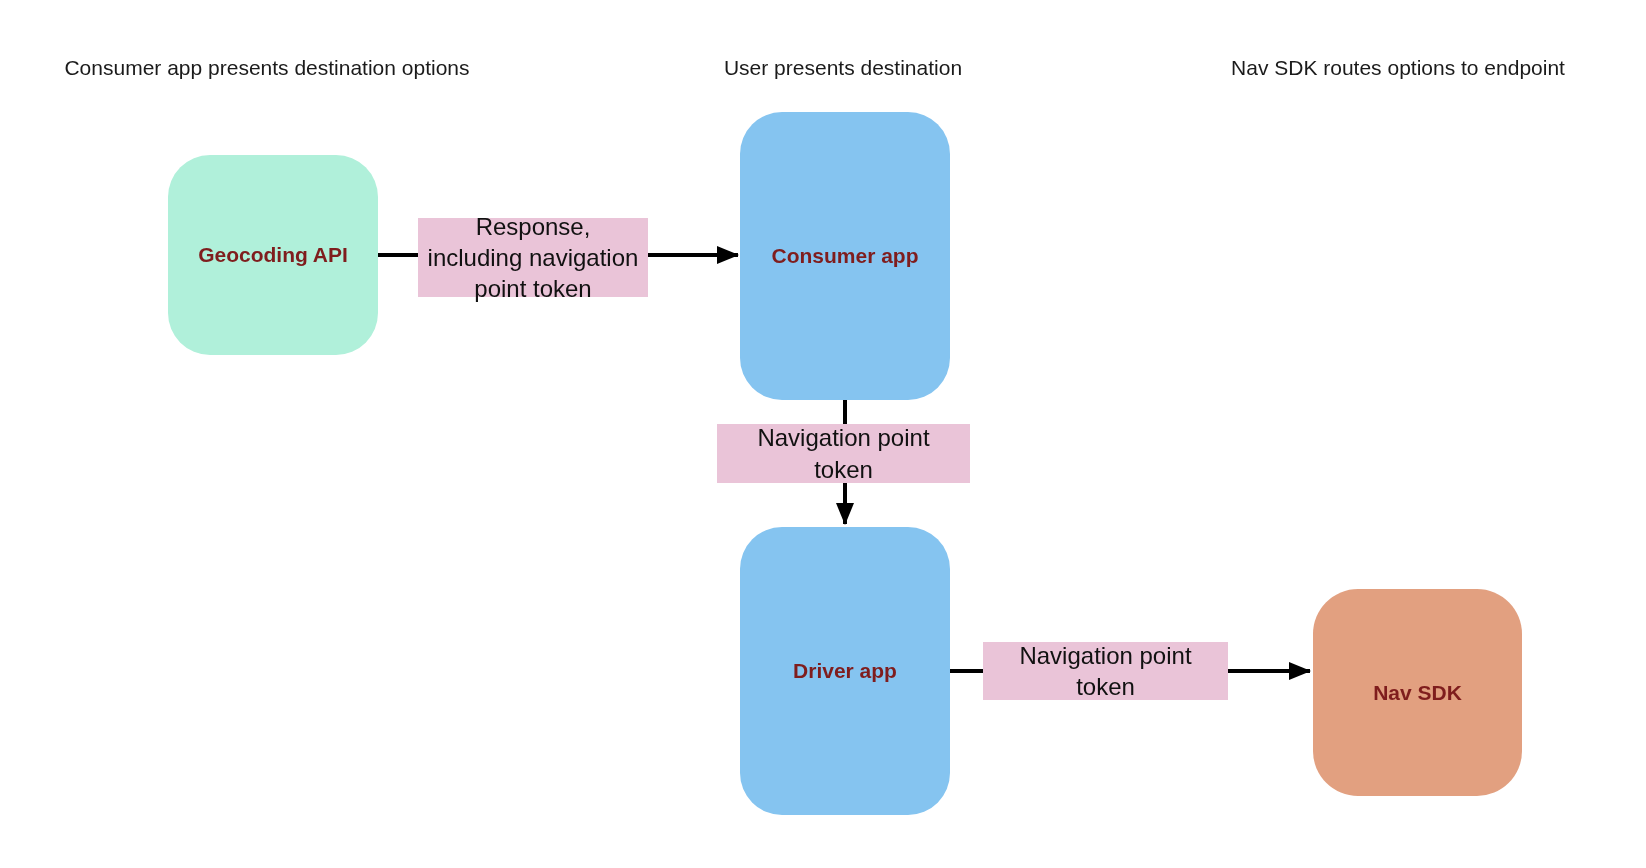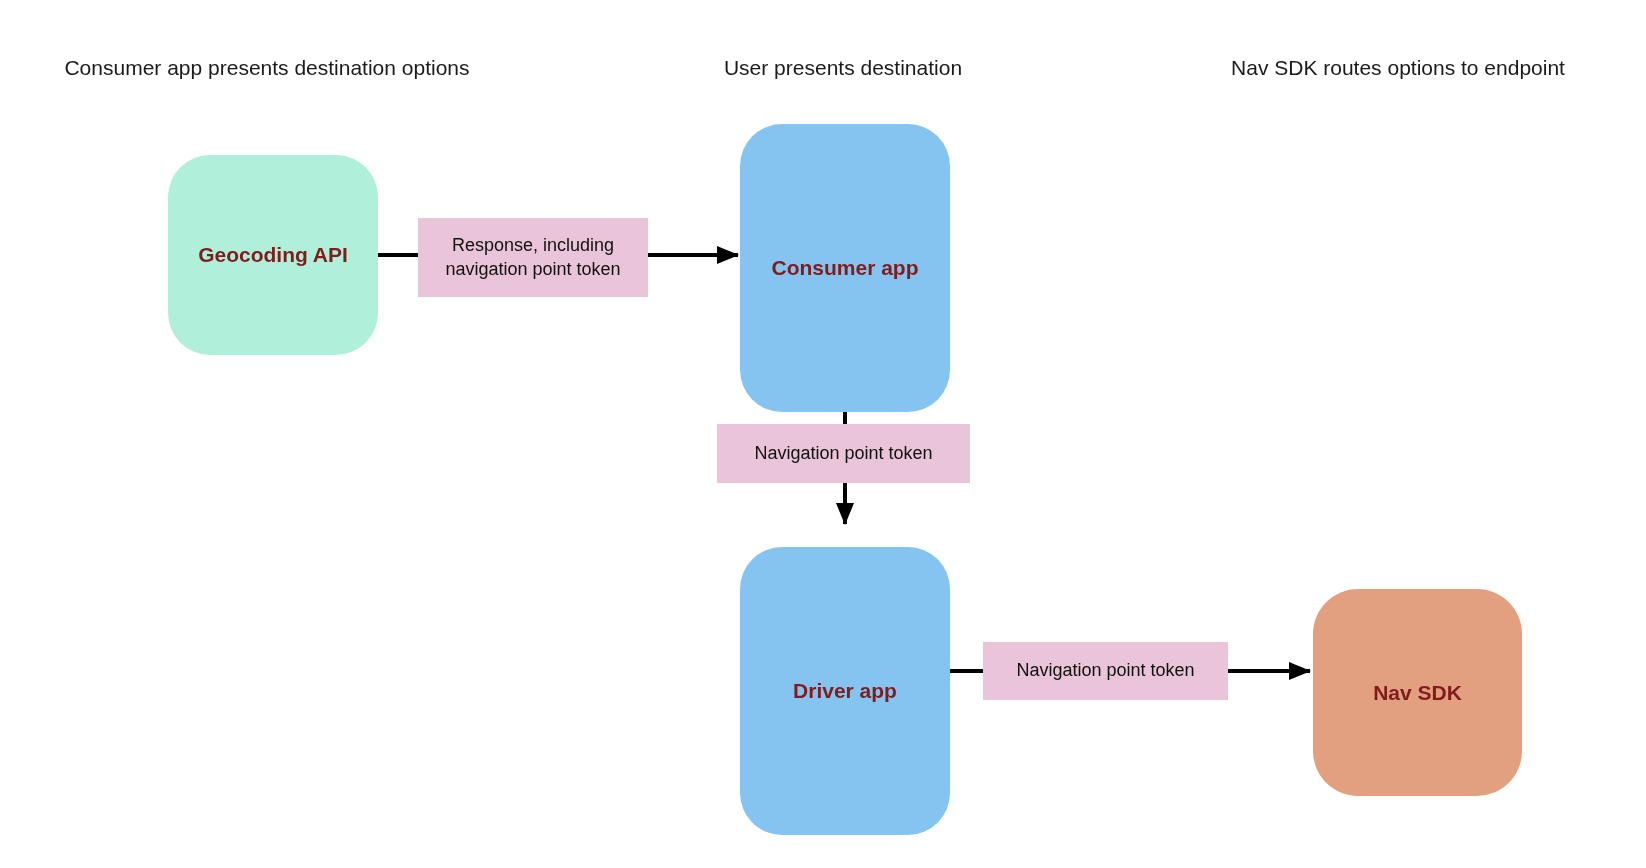--- a/index.html
+++ b/index.html
@@ -40,31 +40,31 @@
     display: flex;
     align-items: center;
     justify-content: center;
     text-align: right;
     font-size: 21px;
     font-weight: 700;
     color: #7f1d1d;
     box-sizing: border-box;
   }
   .node.geocoding { left: 168px; top: 155px; width: 210px; height: 200px; border-radius: 42px; }
-  .node.consumer  { left: 740px; top: 112px; width: 210px; height: 288px; border-radius: 42px; margin-top: 12px; }
-  .node.driver    { left: 740px; top: 527px; width: 210px; height: 288px; border-radius: 42px; margin-top: 20px; }
+  .node.consumer  { left: 740px; top: 112px; width: 210px; height: 288px; border-radius: 42px; }
+  .node.driver    { left: 740px; top: 527px; width: 210px; height: 288px; border-radius: 42px; }
   .node.navsdk    { left: 1313px; top: 565px; width: 209px; height: 207px; border-radius: 45px; }
 
   .edge-label {
     position: absolute;
     display: flex;
     align-items: center;
     justify-content: center;
     text-align: center;
-    font-size: 18px;
+    font-size: 24px;
     line-height: 1.3;
     font-weight: 400;
     color: #111111;
     box-sizing: border-box;
     padding: 4px 8px;
   }
   .edge-label.l1 { left: 418px; top: 218px; width: 230px; height: 79px; }
   .edge-label.l2 { left: 717px; top: 424px; width: 253px; height: 59px; }
   .edge-label.l3 { left: 983px; top: 642px; width: 245px; height: 58px; }
 </style>

